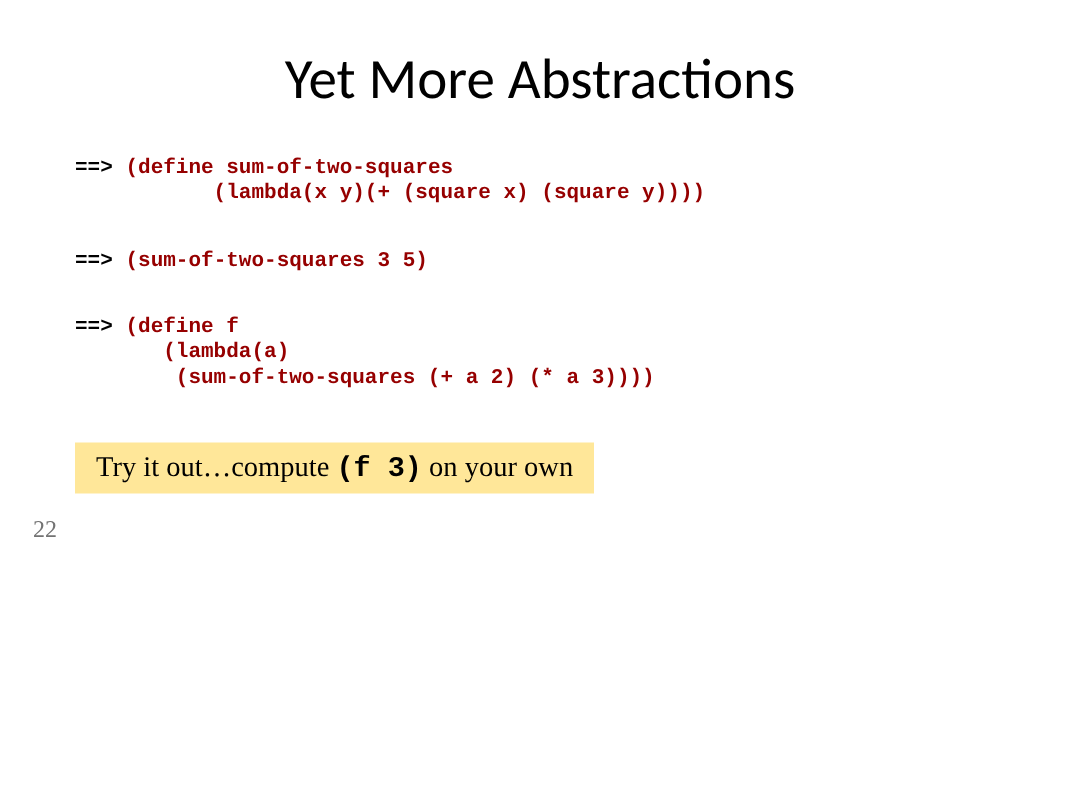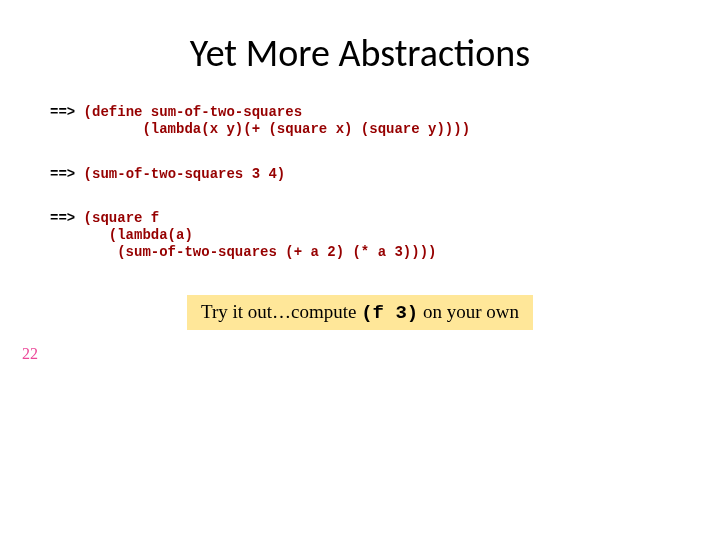--- a/index.html
+++ b/index.html
@@ -2,38 +2,38 @@
 <html><head>
 <meta charset="utf-8">
 <style>
   * { margin: 0; padding: 0; box-sizing: border-box; }
   html, body { width: 720px; height: 540px; background: #fff; font-family: Calibri, Arial, sans-serif; }
   .slide { width: 720px; height: 385px; position: relative; padding: 30px 50px 20px 50px; }
   .title { font-size: 38px; font-weight: 400; text-align: center; margin-bottom: 28px; color: #000; }
   .code-block { font-family: "Courier New", monospace; font-size: 14px; font-weight: bold; color: #960000; margin-bottom: 28px; line-height: 1.2; white-space: pre; }
   .prompt { color: #000; font-weight: bold; }
   .callout { background: #ffe799; padding: 6px 14px; font-family: 'Times New Roman', serif; font-size: 19px; color: #000; display: inline-block; margin-top: 6px; }
-  .callout-wrap { text-align: center; margin-top: 10px; }
+  .callout-wrap { text-align: left; margin-top: 10px; }
   .mono-inline { font-family: "Courier New", monospace; font-weight: bold; }
-  .page-num { position: absolute; left: 22px; bottom: 22px; font-family: 'Times New Roman', serif; font-size: 16px; color: #ec4899; }
+  .page-num { position: absolute; left: 22px; bottom: 22px; font-family: 'Times New Roman', serif; font-size: 16px; color: #737373; }
 </style>
 </head>
 <body>
 
 <div class="slide">
 
   <h1 class="title">Yet More Abstractions</h1>
 
   <div class="code-block"><span class="prompt">==&gt;</span><span> (define sum-of-two-squares</span>
 <span>           (lambda(x y)(+ (square x) (square y))))</span></div>
 
-  <div class="code-block"><span class="prompt">==&gt;</span><span> (sum-of-two-squares 3 4)</span></div>
+  <div class="code-block"><span class="prompt">==&gt;</span><span> (sum-of-two-squares 3 5)</span></div>
 
 
-  <div class="code-block"><span class="prompt">==&gt;</span><span> (square f</span>
+  <div class="code-block"><span class="prompt">==&gt;</span><span> (define f</span>
 <span>       (lambda(a)</span>
 <span>        (sum-of-two-squares (+ a 2) (* a 3))))</span></div>
 
   <div class="callout-wrap">
     <div class="callout">
       <span>Try it out…compute </span><span class="mono-inline">(f 3)</span><span> on your own</span>
     </div>
   </div>
 
   <div class="page-num">22</div>

